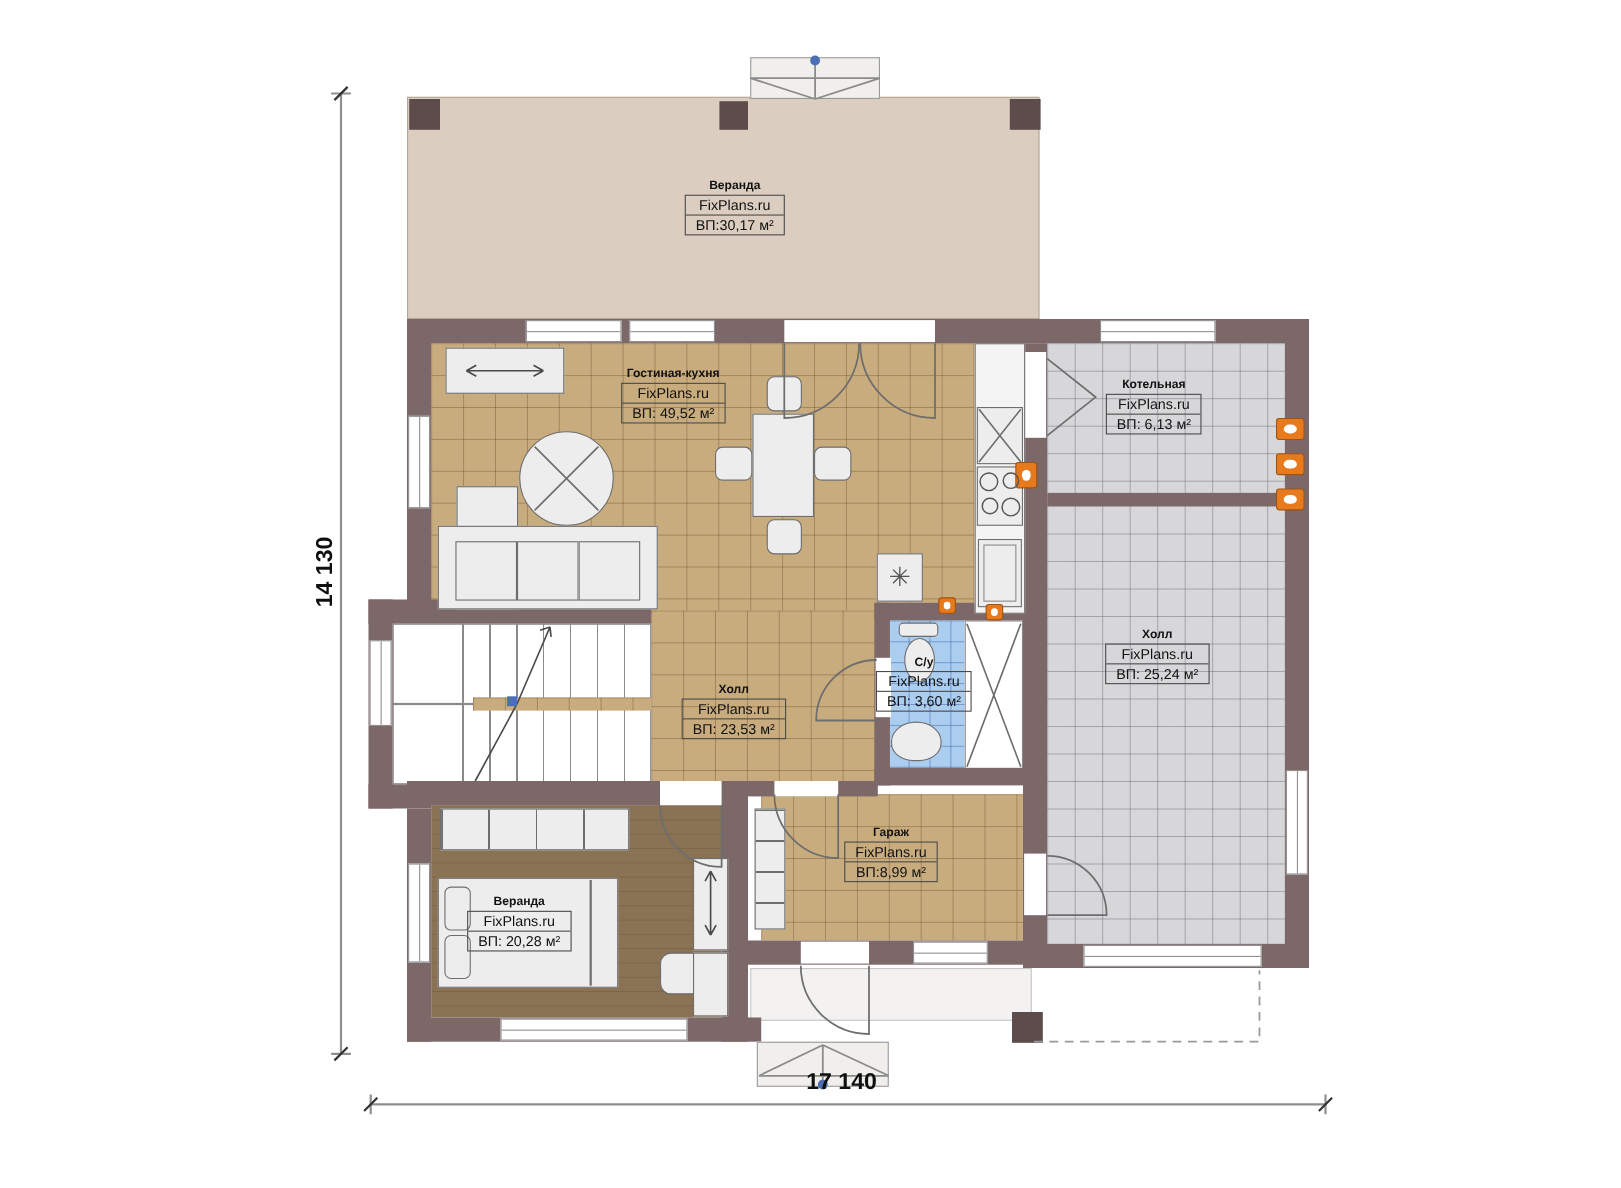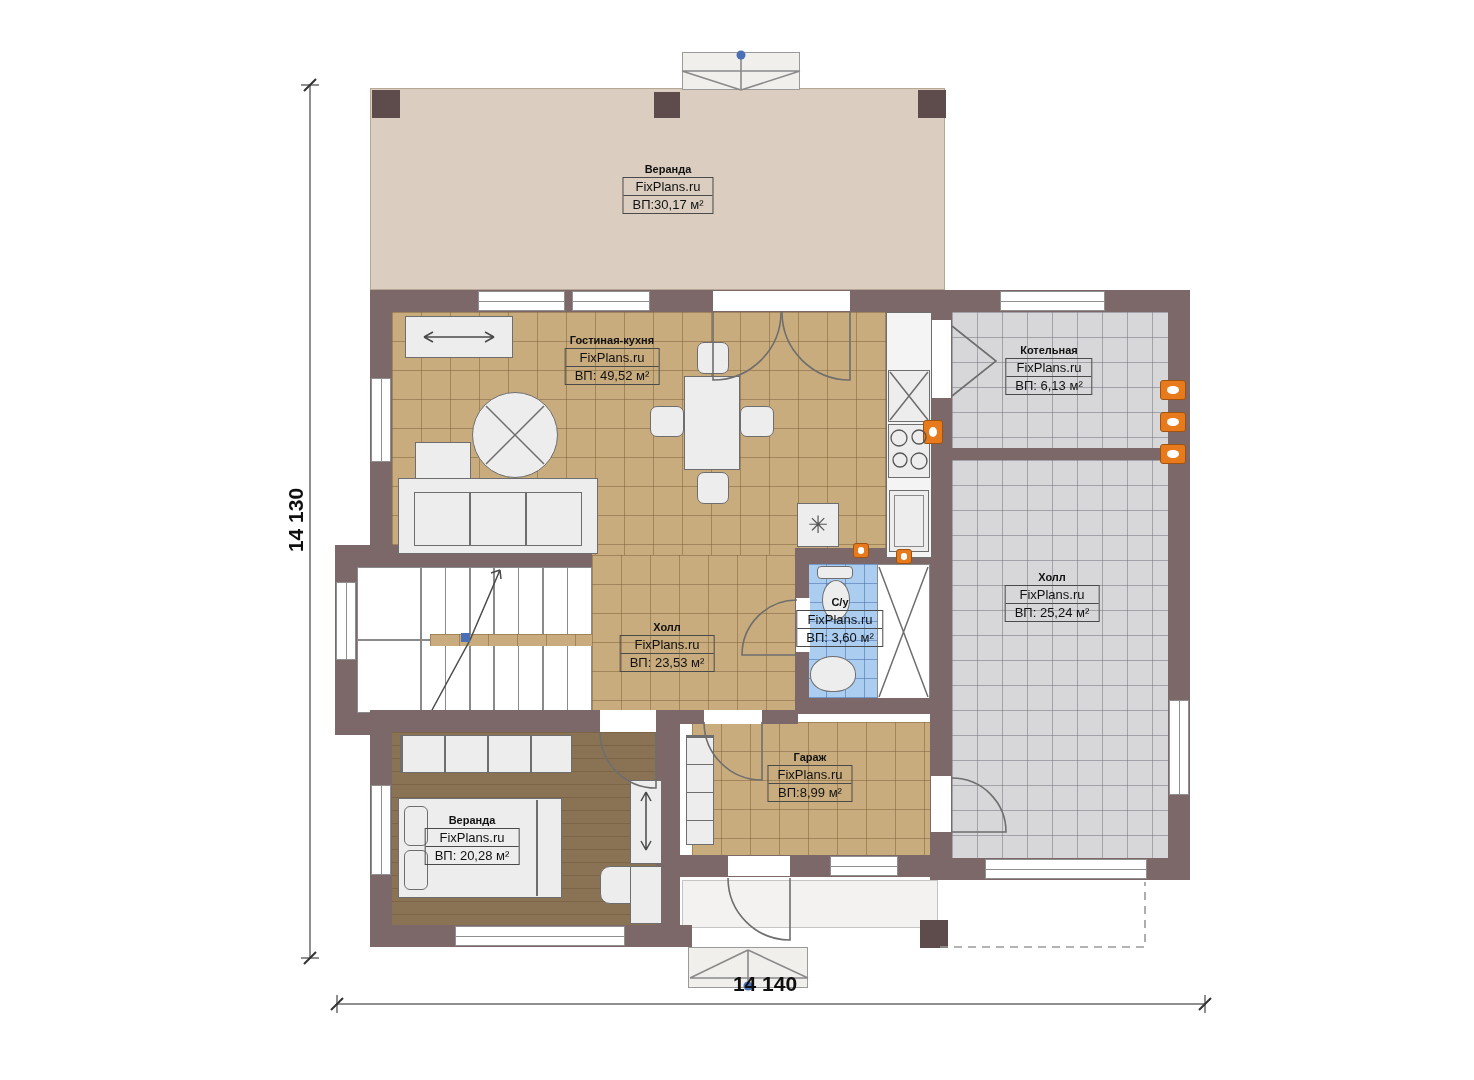--- a/index.html
+++ b/index.html
@@ -243,15 +243,15 @@
   </div>
   <div class="room-label" style="left:472px;top:814px">
     <div class="room-name">Веранда</div>
     <div class="room-box">
       <div class="room-brand">FixPlans.ru</div>
       <div class="room-area">ВП: 20,28 м²</div>
     </div>
   </div>
 
   <div class="dim-text" style="left:296px;top:520px;transform:translate(-50%,-50%) rotate(-90deg)">14 130</div>
-  <div class="dim-text" style="left:765px;top:972px;transform:translateX(-50%)">14 140</div>
+  <div class="dim-text" style="left:765px;top:972px;transform:translateX(-50%)">17 140</div>
 
 </div>
 
 </body></html>

